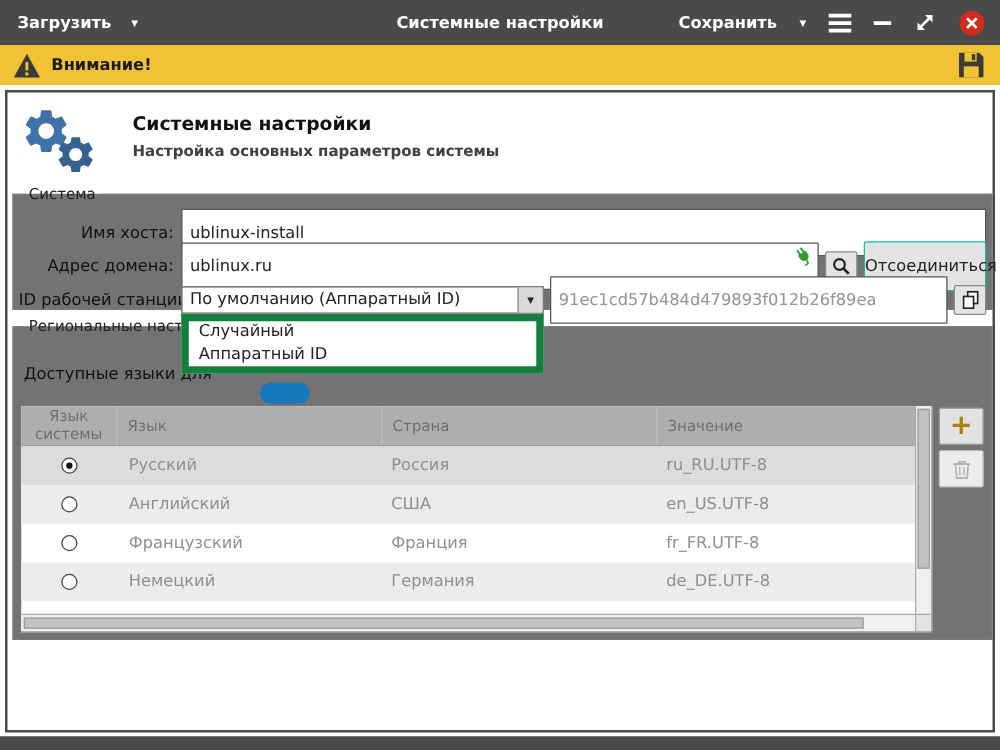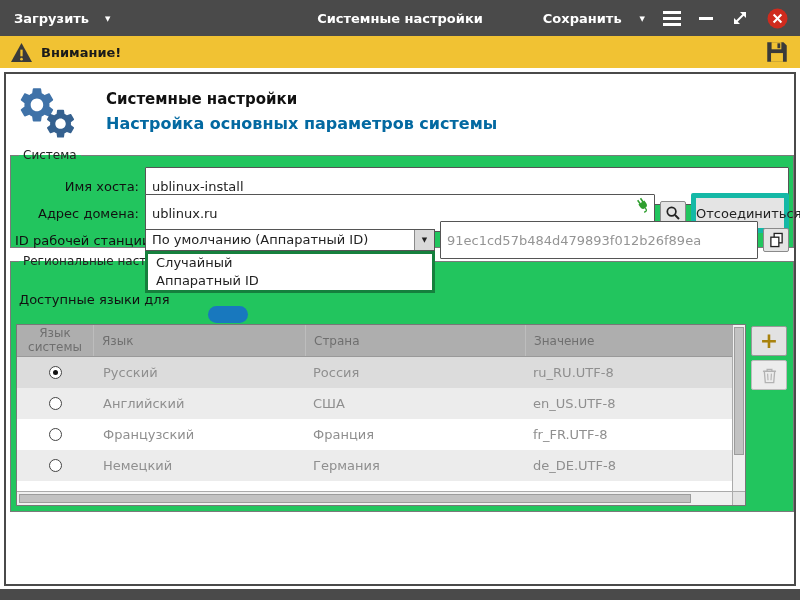--- a/index.html
+++ b/index.html
@@ -26,47 +26,47 @@
   .warn-label { font-weight:bold; font-size:13px; color:#1a1a1a; margin-left:8px; }
   .warn-save { position:absolute; right:10px; top:3px; width:26px; height:26px; }
 
   
   .main { position:absolute; left:4px; right:4px; top:72px; bottom:14px;
     border:2px solid #4a4a4a; background:#fff; }
   .bottombar { position:absolute; left:0; right:0; bottom:0; height:11px; background:var(--titlebar_bg,#4a4a4a); }
 
   .page-head-icon { position:absolute; left:10px; top:10px; width:62px; height:58px; }
   .page-title { position:absolute; left:100px; top:16px; font-size:15px; font-weight:bold; color:#111; }
-  .page-subtitle { position:absolute; left:100px; top:40px; font-size:16px; font-weight:bold; color:#0369a1; }
-
-  fieldset { position:absolute; border:1px solid #7a7a7a; background:#22c55e; }
+  .page-subtitle { position:absolute; left:100px; top:40px; font-size:12px; font-weight:bold; color:#404040; }
+
+  fieldset { position:absolute; border:1px solid #7a7a7a; background:#737373; }
   legend { margin-left:8px; padding:0 4px; font-size:12px; color:#222; }
 
   .fs-system { left:4px; top:74px; width:784px; height:100px; }
   .form-row { position:absolute; left:4px; right:4px; height:24px; display:flex; align-items:center; }
   .r1 { top:12px; } .r2 { top:39px; } .r3 { top:66px; }
   .f-label { width:130px; text-align:right; padding-right:6px; font-size:13px; color:#111; white-space:nowrap; }
   .tinput { height:38px; border:1px solid #555; font-size:13px; padding:0 6px; background:#fff; color:#222;
     outline:none; border-radius:1px; }
   .hostname-input { flex:1; }
   .domain-wrap { flex:1; position:relative; margin-right:5px; }
   .domain-wrap input { width:100%; padding-right:24px; }
   .plug { position:absolute; right:4px; top:3px; width:16px; height:16px; transform:rotate(-35deg); }
   .sq-btn { width:26px; height:24px; border:1px solid #8a8a8a; background:#e4e4e4; display:flex;
     align-items:center; justify-content:center; margin-right:5px; border-radius:2px; cursor:pointer; }
-  .disconnect-btn { width:98px; height:40px; border:5px solid #14b8a6; background:#e4e4e4; font-size:13px;
+  .disconnect-btn { width:98px; height:40px; border:1px solid #14b8a6; background:#e4e4e4; font-size:13px;
     color:#222; border-radius:2px; cursor:pointer; }
 
   .combo { position:relative; width:290px; height:22px; border:1px solid #555; background:#fff;
     display:flex; align-items:stretch; cursor:pointer; }
   .combo-text { flex:1; font-size:13px; padding:2px 6px; white-space:nowrap; overflow:hidden; color:#222; }
   .combo-arrow { width:20px; background:#d9d9d9; border-left:1px solid #8a8a8a; display:flex;
     align-items:center; justify-content:center; font-size:7px; color:#222; }
   .dropdown { position:absolute; top:21px; left:-1px; width:calc(100% + 2px); background:#fff;
-    border:3px solid #15803d; z-index:30; }
+    border:6px solid #15803d; z-index:30; }
   .dd-item { height:18px; line-height:18px; padding:0 8px; font-size:13px; color:#222; cursor:pointer; }
   .id-wrap { flex:1; margin:0 5px; }
   .id-wrap input { width:100%; color:#949494; }
 
   .fs-regional { left:4px; top:180px; width:784px; height:258px; }
   .langs-label { position:absolute; left:8px; top:24px; font-size:13px; color:#111; }
   .toggle-pill { position:absolute; left:197px; top:38px; width:40px; height:17px; border-radius:9px;
     background:var(--accent_blue,#1878be); z-index:5; cursor:pointer; }
 
   

